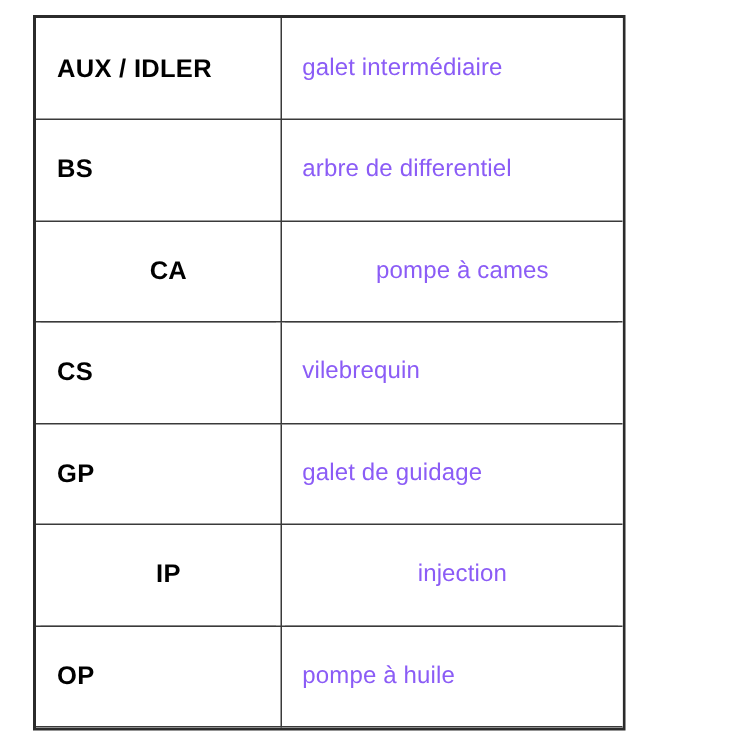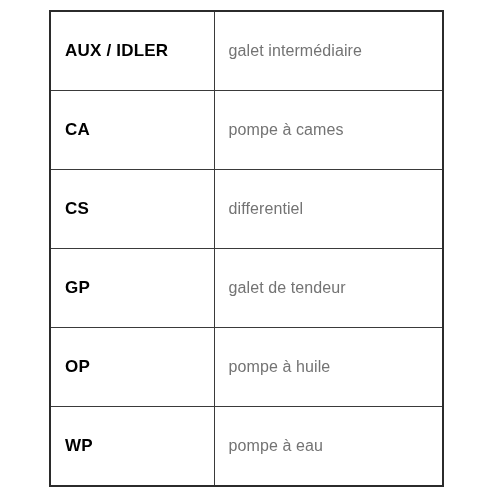--- a/index.html
+++ b/index.html
@@ -27,21 +27,20 @@
   
   .legend-table-wrap {
     position: absolute;
     left: 22px;
     top: 10px;
     width: 395px;
     height: 477px;
     box-sizing: border-box;
     border: 2px solid #2b2b2b;
     background: #ffffff;
-    margin-left: 27px;
   }
 
   .legend-table {
     width: 100%;
     height: 100%;
     border-collapse: collapse;
     table-layout: fixed;
     background: #ffffff;
   }
 
@@ -64,29 +63,30 @@
     font-weight: bold;
     font-size: 17px;
     color: #000000;
     letter-spacing: 0.2px;
   }
 
   
   .col-desc {
     font-weight: normal;
     font-size: 16px;
-    color: #737373;
+    color: #8b5cf6;
     padding-left: 13px;
     letter-spacing: 0.1px;
   }
 
   
   tr.group-end td {
     border-bottom: 1px solid #3a3a3a;
     box-shadow: 0 4px 0 -3px #3a3a3a;
+    text-align: center;
   }
 
   
   tr.last-row td {
     border-bottom: none;
   }
 </style>
 </head>
 <body>
 
@@ -94,45 +94,49 @@
 
   <div class="legend-table-wrap">
     <table class="legend-table">
       <tbody>
 
         <tr class="row">
           <td class="col-abbr">AUX / IDLER</td>
           <td class="col-desc">galet intermédiaire</td>
         </tr>
 
+        <tr class="row">
+          <td class="col-abbr">BS</td>
+          <td class="col-desc">arbre de differentiel</td>
+        </tr>
 
         <tr class="row group-end">
           <td class="col-abbr">CA</td>
           <td class="col-desc">pompe à cames</td>
         </tr>
 
         <tr class="row">
           <td class="col-abbr">CS</td>
-          <td class="col-desc">differentiel</td>
+          <td class="col-desc">vilebrequin</td>
         </tr>
 
         <tr class="row">
           <td class="col-abbr">GP</td>
-          <td class="col-desc">galet de tendeur</td>
+          <td class="col-desc">galet de guidage</td>
         </tr>
 
+        <tr class="row group-end">
+          <td class="col-abbr">IP</td>
+          <td class="col-desc">injection</td>
+        </tr>
 
         <tr class="row">
           <td class="col-abbr">OP</td>
           <td class="col-desc">pompe à huile</td>
         </tr>
 
 
-        <tr class="row last-row">
-          <td class="col-abbr">WP</td>
-          <td class="col-desc">pompe à eau</td>
-        </tr>
 
       </tbody>
     </table>
   </div>
 
 </div>
 
 </body></html>

